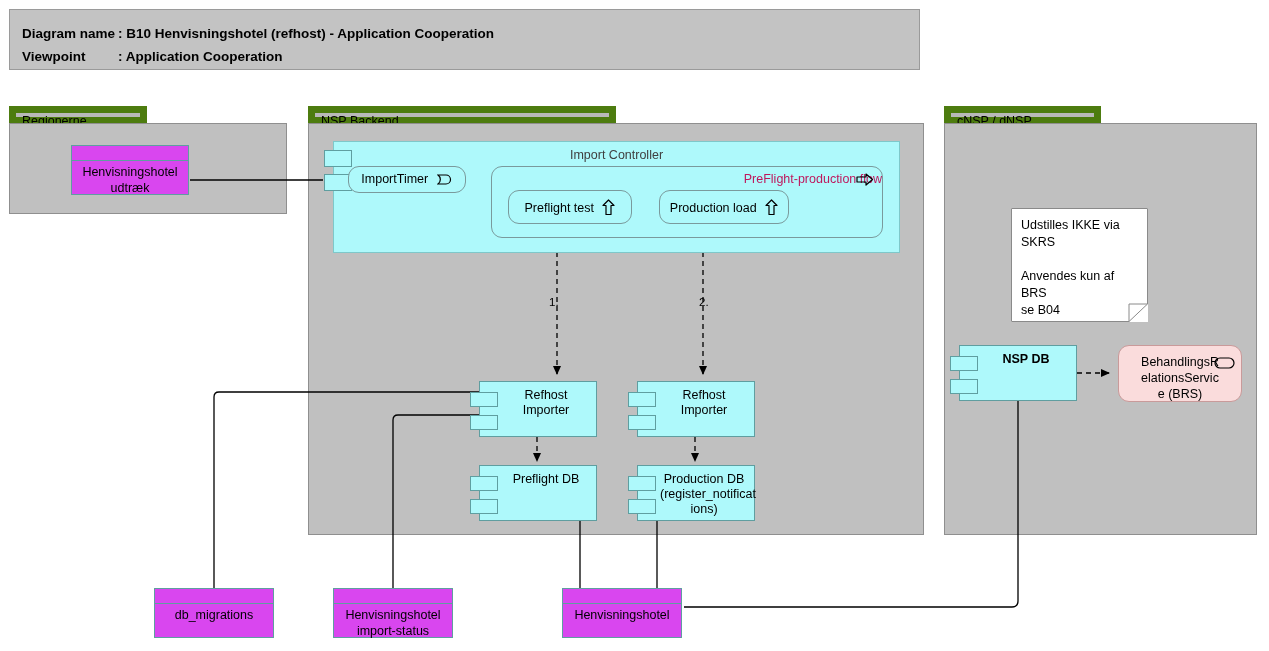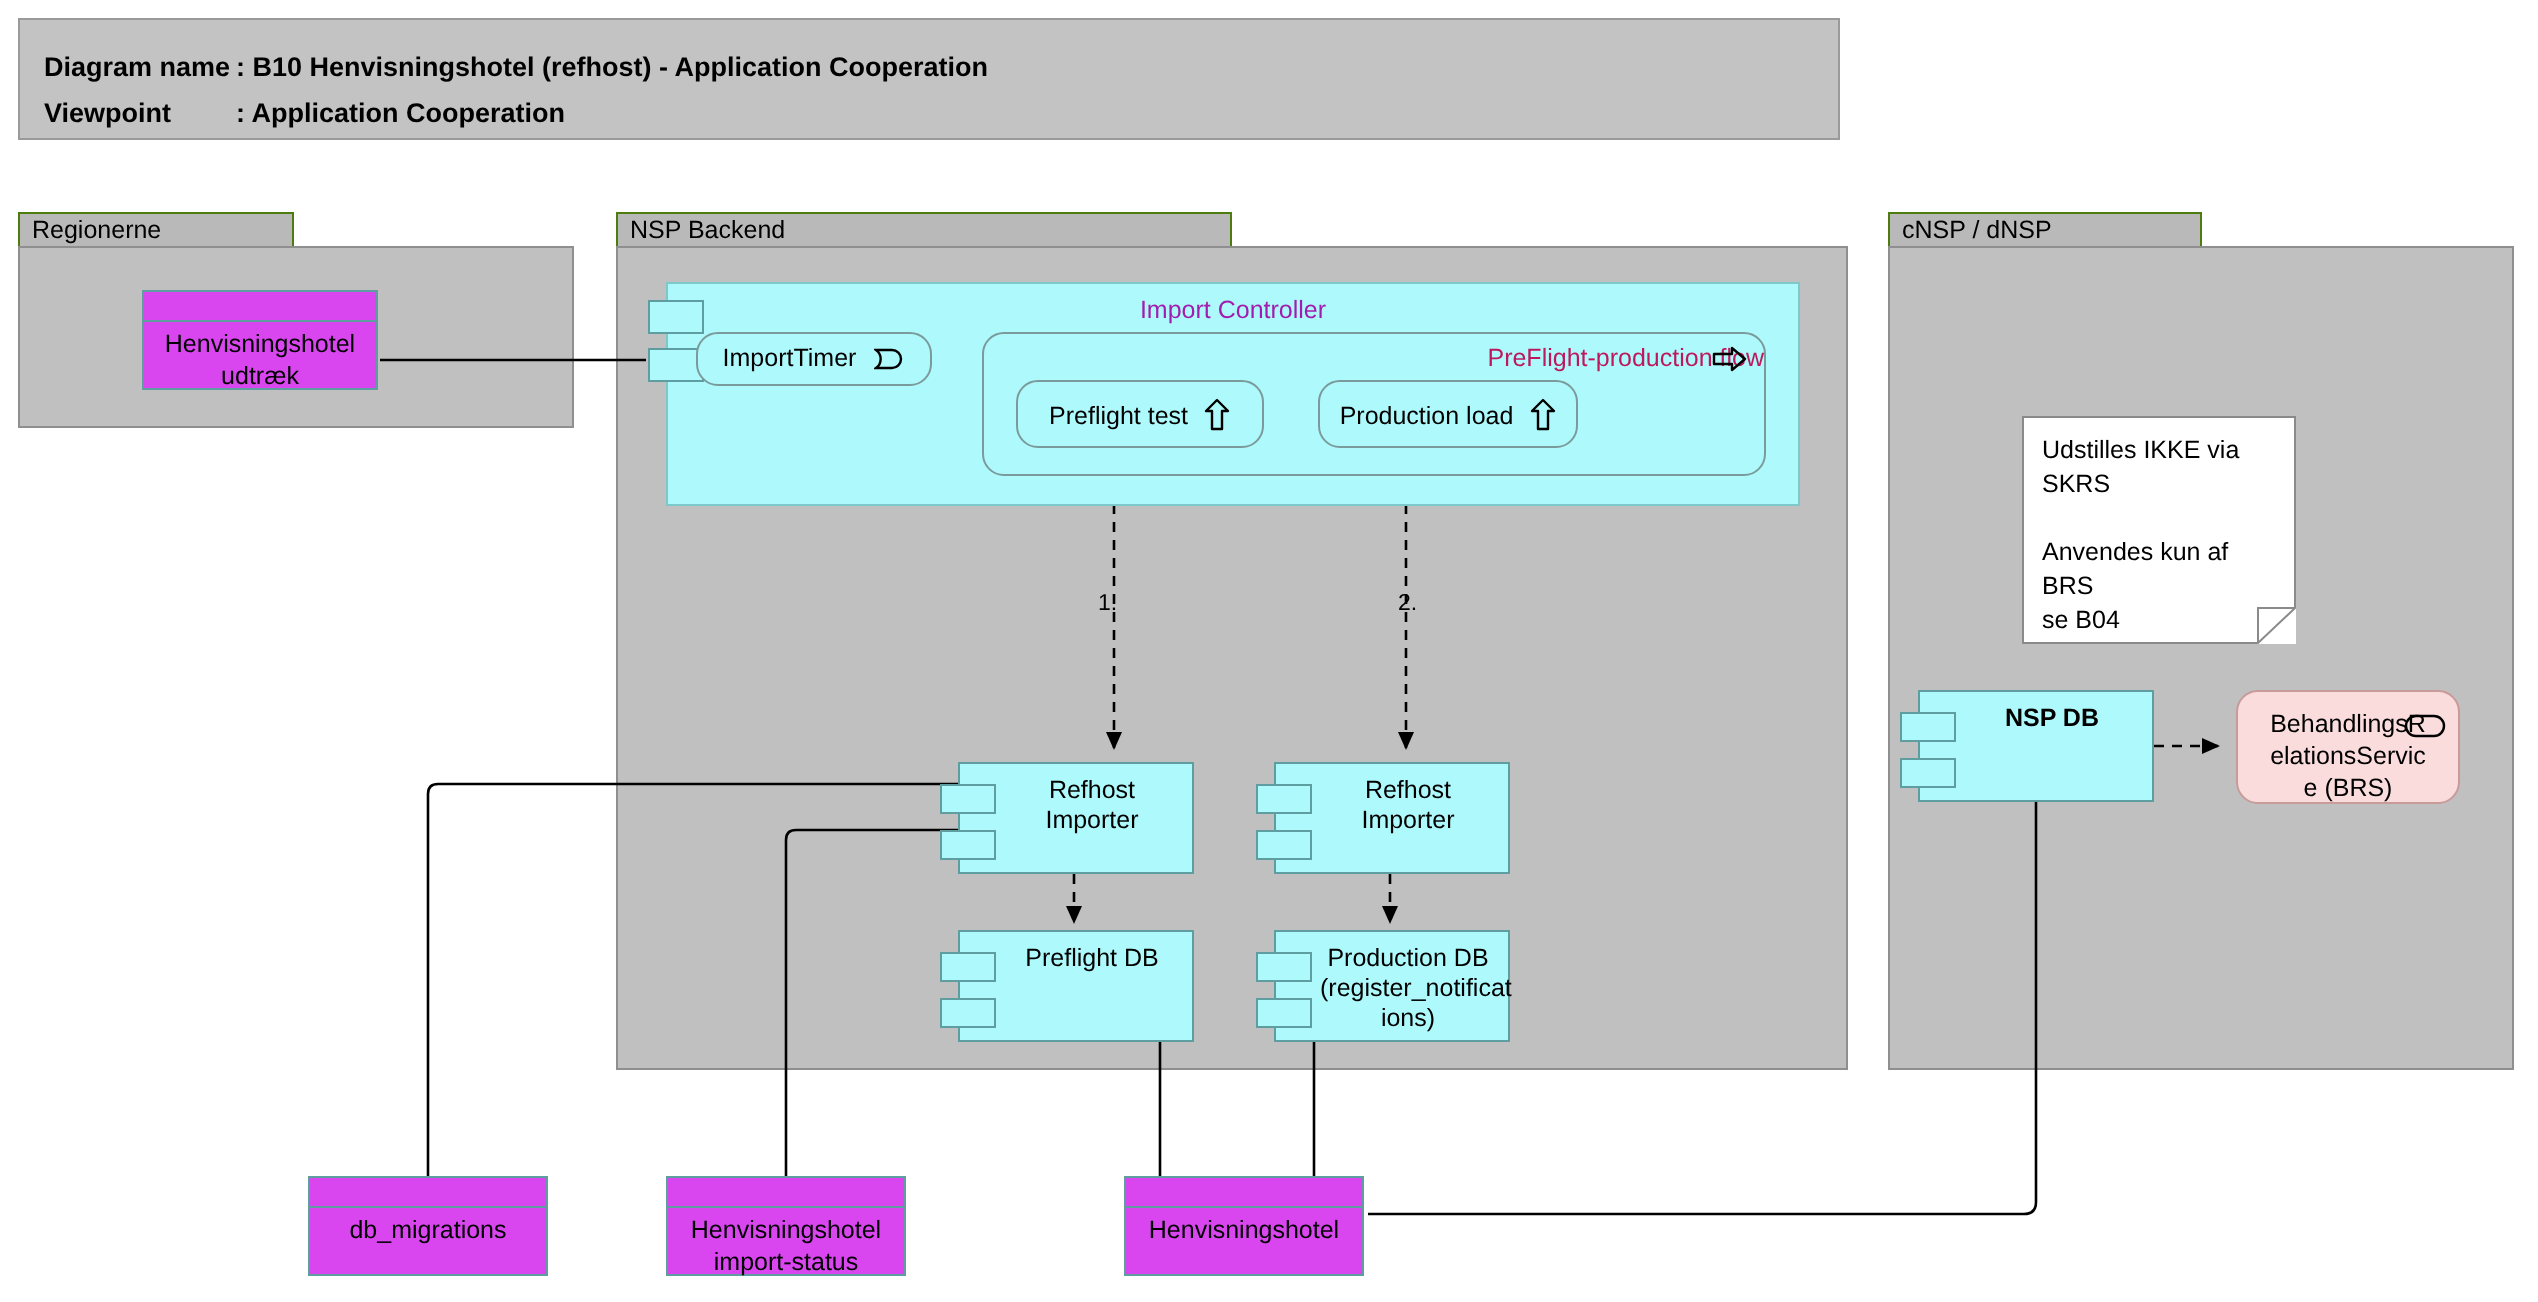--- a/index.html
+++ b/index.html
@@ -32,21 +32,21 @@
     white-space:pre;
   }
   .title-line.l1{top:16px;}
   .title-line.l2{top:39px;}
   .tl-key{display:inline-block;width:96px;}
   
   .group{position:absolute;}
   .group-tab{
     position:absolute;left:0;top:0;height:18px;
     background:#b9b9b9;
-    border:1px solid #4d7c0f;
+    border:7px solid #4d7c0f;
     box-sizing:border-box;
     font-size:12.5px;
     color:#000;
     line-height:16px;
     padding-left:6px;
     white-space:nowrap;
   }
   .group-body{
     position:absolute;left:0;top:17px;
     background:#c0c0c0;
@@ -104,21 +104,21 @@
   }
   
   .ic-box{
     position:absolute;
     background:#aef9fb;
     border:1px solid #7ec8ca;
     box-sizing:border-box;
   }
   .ic-title{
     position:absolute;left:0;right:0;top:6px;
-    text-align:center;font-size:12.5px;color:#a21caf;
+    text-align:center;font-size:12.5px;color:#404040;
   }
   .ic-tab{
     position:absolute;left:-10px;width:28px;height:17px;
     background:#aef9fb;border:1px solid #5f9ea0;box-sizing:border-box;
   }
   
   .rounded{
     position:absolute;
     background:#aef9fb;
     border:1px solid #7a9a9c;
@@ -319,21 +319,21 @@
 Anvendes kun af BRS
 se B04</div>
   </div>
 
   <div class="component" style="left:959px;top:345px;width:118px;height:56px;font-weight:bold;">
     <span class="label">NSP DB</span>
     <div class="tab t1"></div>
     <div class="tab t2"></div>
   </div>
 
-  <div class="service" style="left:1118px;top:345px;width:112px;height:57px;">
+  <div class="service" style="left:1118px;top:345px;width:124px;height:57px;">
     <div class="slabel">BehandlingsR
 elationsServic
 e (BRS)</div>
     <svg class="icon-svg" width="21" height="12" viewBox="0 0 21 12" style="position:absolute;right:6px;top:11px;">
       <rect x="1" y="1" width="19" height="10" rx="5" ry="5" fill="none" stroke="#000" stroke-width="1.2"></rect>
     </svg>
   </div>
 
   <div class="banded" style="left:154px;top:588px;width:120px;height:50px;">
     <div class="strip"></div>

